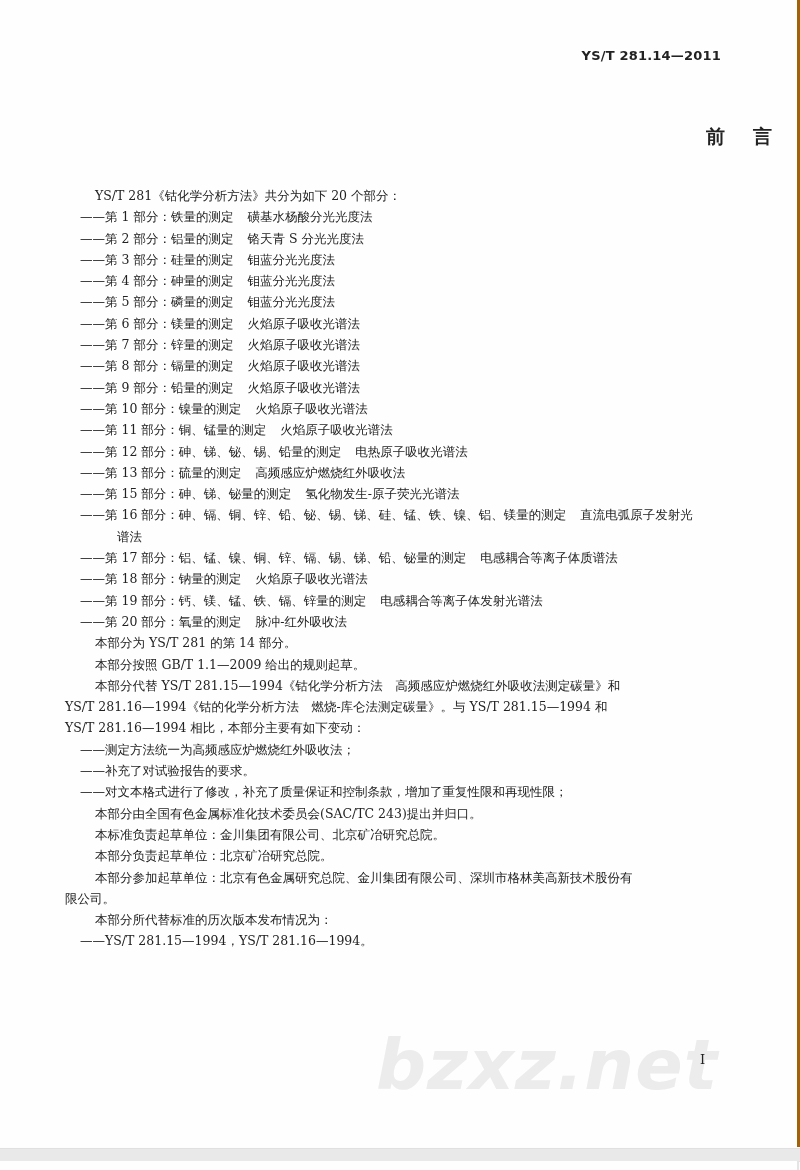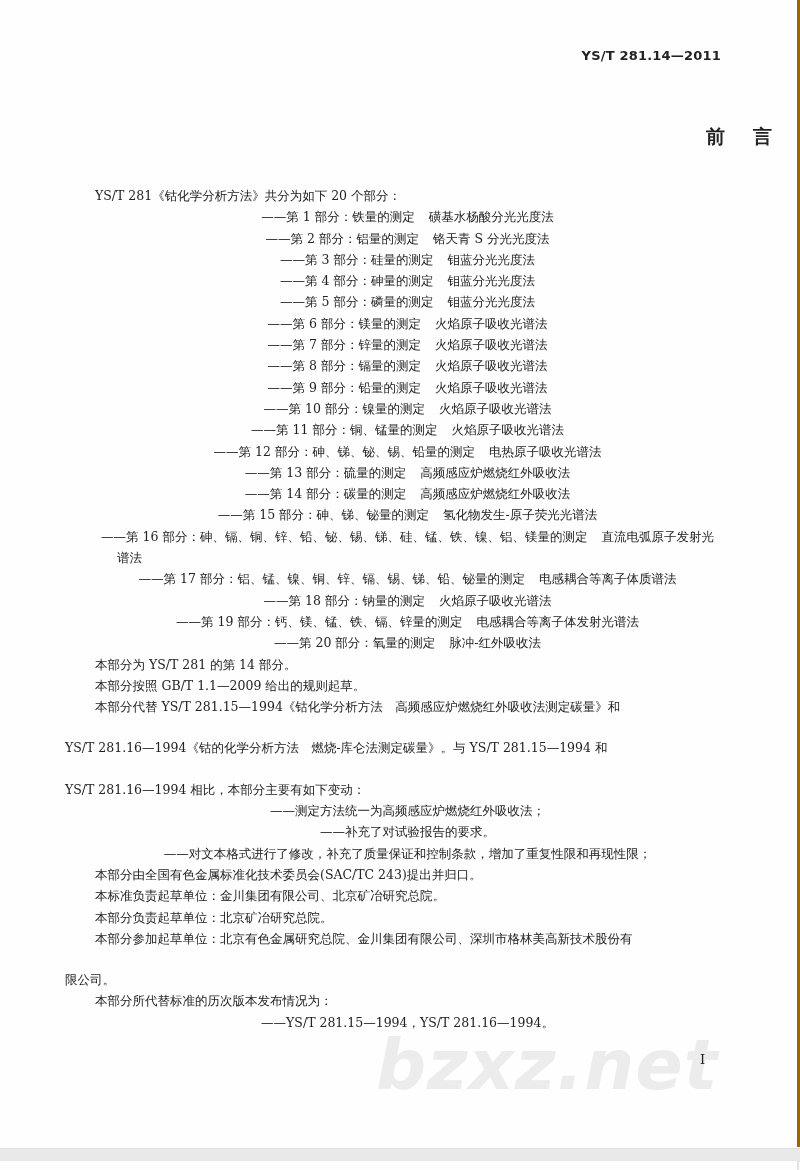--- a/index.html
+++ b/index.html
@@ -28,23 +28,23 @@
     font-family:"DejaVu Sans","Liberation Sans",sans-serif;
     font-weight:bold; font-size:19px; letter-spacing:28px; color:#222;
     padding-left:28px; box-sizing:border-box;
   }
   .body {
     position:absolute; top:185px; left:65px; width:670px;
     font-size:12.5px; line-height:21.3px;
   }
   .line { white-space:nowrap; }
   .indent { padding-left:30px; }
-  .dash { padding-left:15px;text-align:center; }
+  .dash { padding-left:15px; }
   .cont { padding-left:52px; }
-  .flush { padding-left:0;margin-top:20px; }
+  .flush { padding-left:0; }
   .gap-sp { display:inline-block; width:14px; }
   .watermark {
     position:absolute; left:376px; top:1024px;
     font-family:"DejaVu Sans","Liberation Sans",sans-serif;
     font-weight:bold; font-size:70px; color:#ececec; letter-spacing:1px;font-style:italic;
   }
   .page-num {
     position:absolute; left:700px; top:1052px; font-size:13px; color:#222;
   }
 </style>
@@ -65,21 +65,20 @@
         <div class="line dash"><span>——第 4 部分：砷量的测定</span><span class="gap-sp"></span><span>钼蓝分光光度法</span></div>
         <div class="line dash"><span>——第 5 部分：磷量的测定</span><span class="gap-sp"></span><span>钼蓝分光光度法</span></div>
         <div class="line dash"><span>——第 6 部分：镁量的测定</span><span class="gap-sp"></span><span>火焰原子吸收光谱法</span></div>
         <div class="line dash"><span>——第 7 部分：锌量的测定</span><span class="gap-sp"></span><span>火焰原子吸收光谱法</span></div>
         <div class="line dash"><span>——第 8 部分：镉量的测定</span><span class="gap-sp"></span><span>火焰原子吸收光谱法</span></div>
         <div class="line dash"><span>——第 9 部分：铅量的测定</span><span class="gap-sp"></span><span>火焰原子吸收光谱法</span></div>
         <div class="line dash"><span>——第 10 部分：镍量的测定</span><span class="gap-sp"></span><span>火焰原子吸收光谱法</span></div>
         <div class="line dash"><span>——第 11 部分：铜、锰量的测定</span><span class="gap-sp"></span><span>火焰原子吸收光谱法</span></div>
         <div class="line dash"><span>——第 12 部分：砷、锑、铋、锡、铅量的测定</span><span class="gap-sp"></span><span>电热原子吸收光谱法</span></div>
         <div class="line dash"><span>——第 13 部分：硫量的测定</span><span class="gap-sp"></span><span>高频感应炉燃烧红外吸收法</span></div>
-        <div class="line dash"><span>——第 14 部分：碳量的测定</span><span class="gap-sp"></span><span>高频感应炉燃烧红外吸收法</span></div>
         <div class="line dash"><span>——第 15 部分：砷、锑、铋量的测定</span><span class="gap-sp"></span><span>氢化物发生-原子荧光光谱法</span></div>
         <div class="line dash"><span>——第 16 部分：砷、镉、铜、锌、铅、铋、锡、锑、硅、锰、铁、镍、铝、镁量的测定</span><span class="gap-sp"></span><span>直流电弧原子发射光</span></div>
         <div class="line cont">谱法</div>
         <div class="line dash"><span>——第 17 部分：铝、锰、镍、铜、锌、镉、锡、锑、铅、铋量的测定</span><span class="gap-sp"></span><span>电感耦合等离子体质谱法</span></div>
         <div class="line dash"><span>——第 18 部分：钠量的测定</span><span class="gap-sp"></span><span>火焰原子吸收光谱法</span></div>
         <div class="line dash"><span>——第 19 部分：钙、镁、锰、铁、镉、锌量的测定</span><span class="gap-sp"></span><span>电感耦合等离子体发射光谱法</span></div>
         <div class="line dash"><span>——第 20 部分：氧量的测定</span><span class="gap-sp"></span><span>脉冲-红外吸收法</span></div>
       </div>
 
     <div class="line indent">本部分为 YS/T 281 的第 14 部分。</div>

